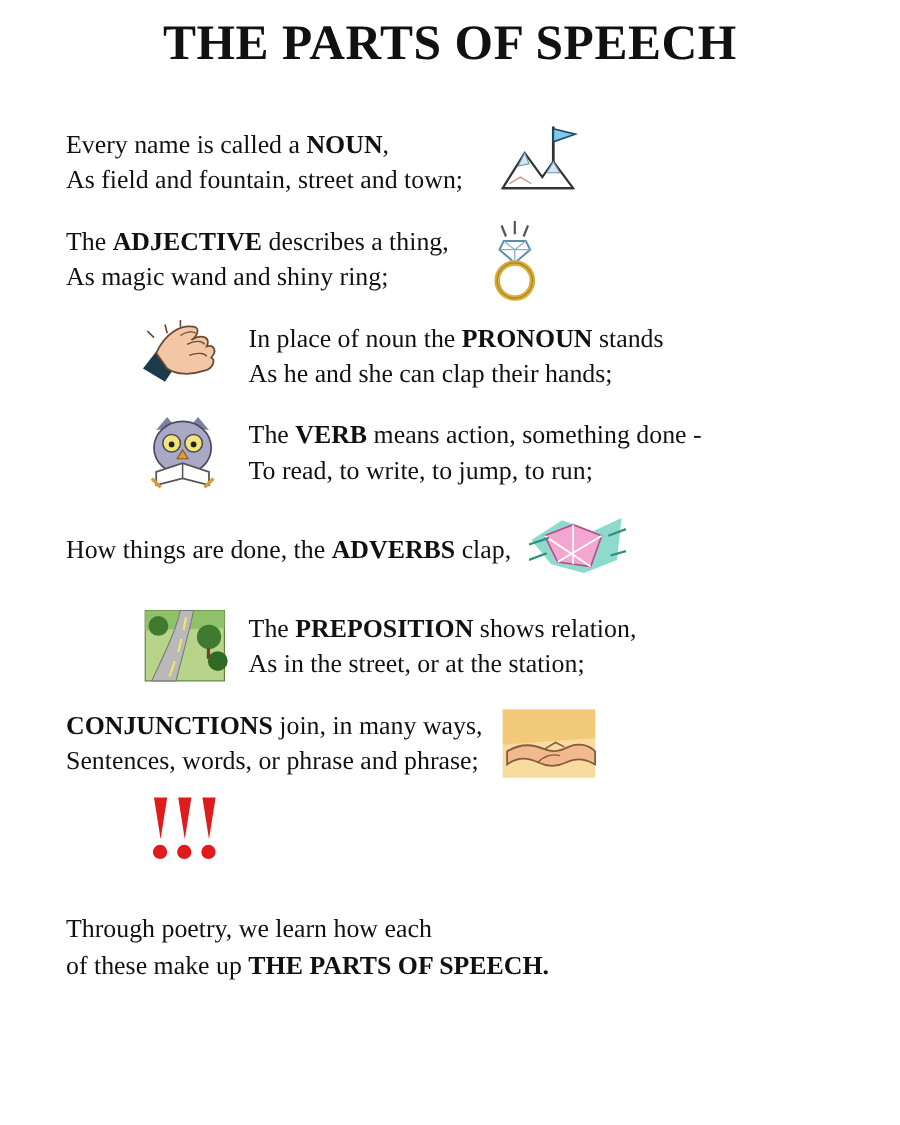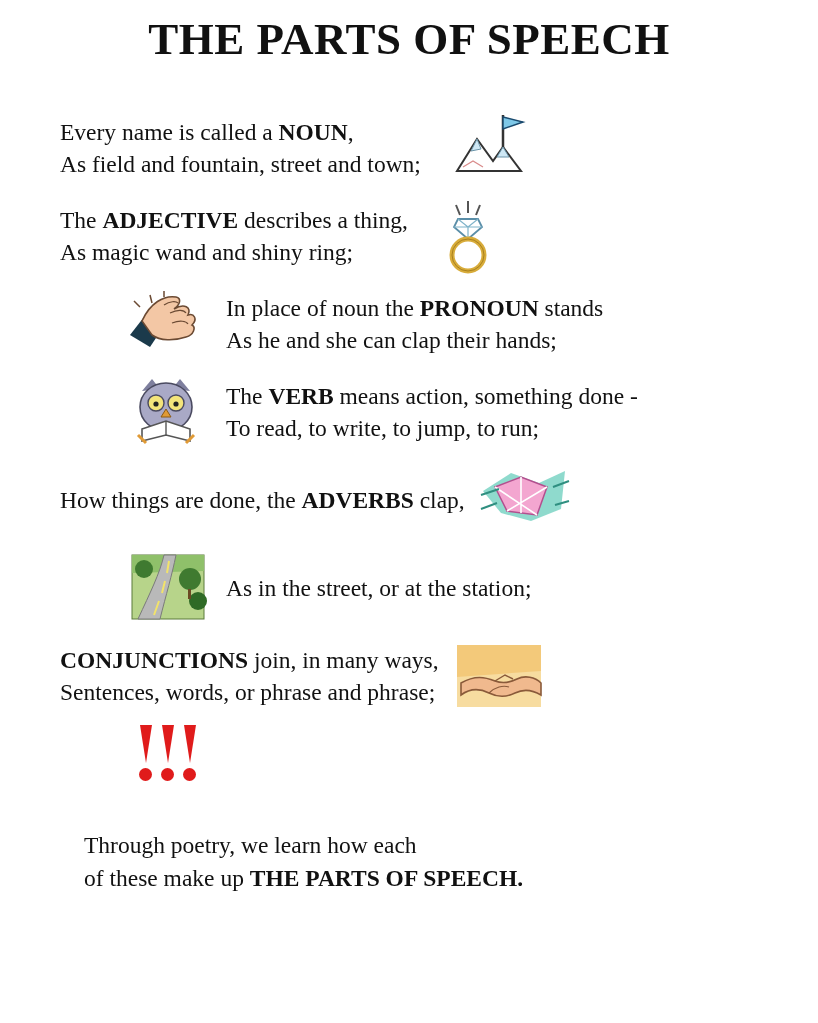--- a/index.html
+++ b/index.html
@@ -65,21 +65,21 @@
   .art.right {
     margin-left: 12px;
   }
   .art svg {
     display: block;
     width: 100%;
     height: 100%;
   }
   .closing {
     margin-top: 26px;
-    padding: 0 84px;
+    padding: 0 60px;
     font-size: 23.5px;
     line-height: 1.38;
   }
   .closing .line b { font-weight: bold; text-align: right; }
   
   .bangs {
     display: flex;
     gap: 7px;
     align-items: center;
     justify-content: center;
@@ -213,20 +213,21 @@
           <path d="M12 6 L84 6 L84 22 L12 24 Z" fill="#8fc06a"></path>
           <path d="M44 6 C40 24 30 44 18 70 L40 70 C46 46 52 26 56 6 Z" fill="#b9b9b9" stroke="#7a7a7a" stroke-width="1"></path>
           <path d="M49 12 L47 24 M45 32 L42 44 M39 52 L34 66" stroke="#f2e36a" stroke-width="2"></path>
           <circle cx="24" cy="20" r="9" fill="#3f7a30"></circle>
           <circle cx="70" cy="30" r="11" fill="#3f7a30"></circle>
           <circle cx="78" cy="52" r="9" fill="#2f6a26"></circle>
           <rect x="68" y="40" width="3" height="10" fill="#6b4a23"></rect>
         </svg>
       </div>
       <div class="lines">
+        <div class="line"><span>The </span><b>PREPOSITION</b><span> shows relation,</span></div>
         <div class="line"><span>As in the street, or at the station;</span></div>
       </div>
     </div>
 
     <div class="stanza">
       <div class="lines">
         <div class="line"><b>CONJUNCTIONS</b><span> join, in many ways,</span></div>
         <div class="line"><span>Sentences, words, or phrase and phrase;</span></div>
       </div>
       <div class="art right">

